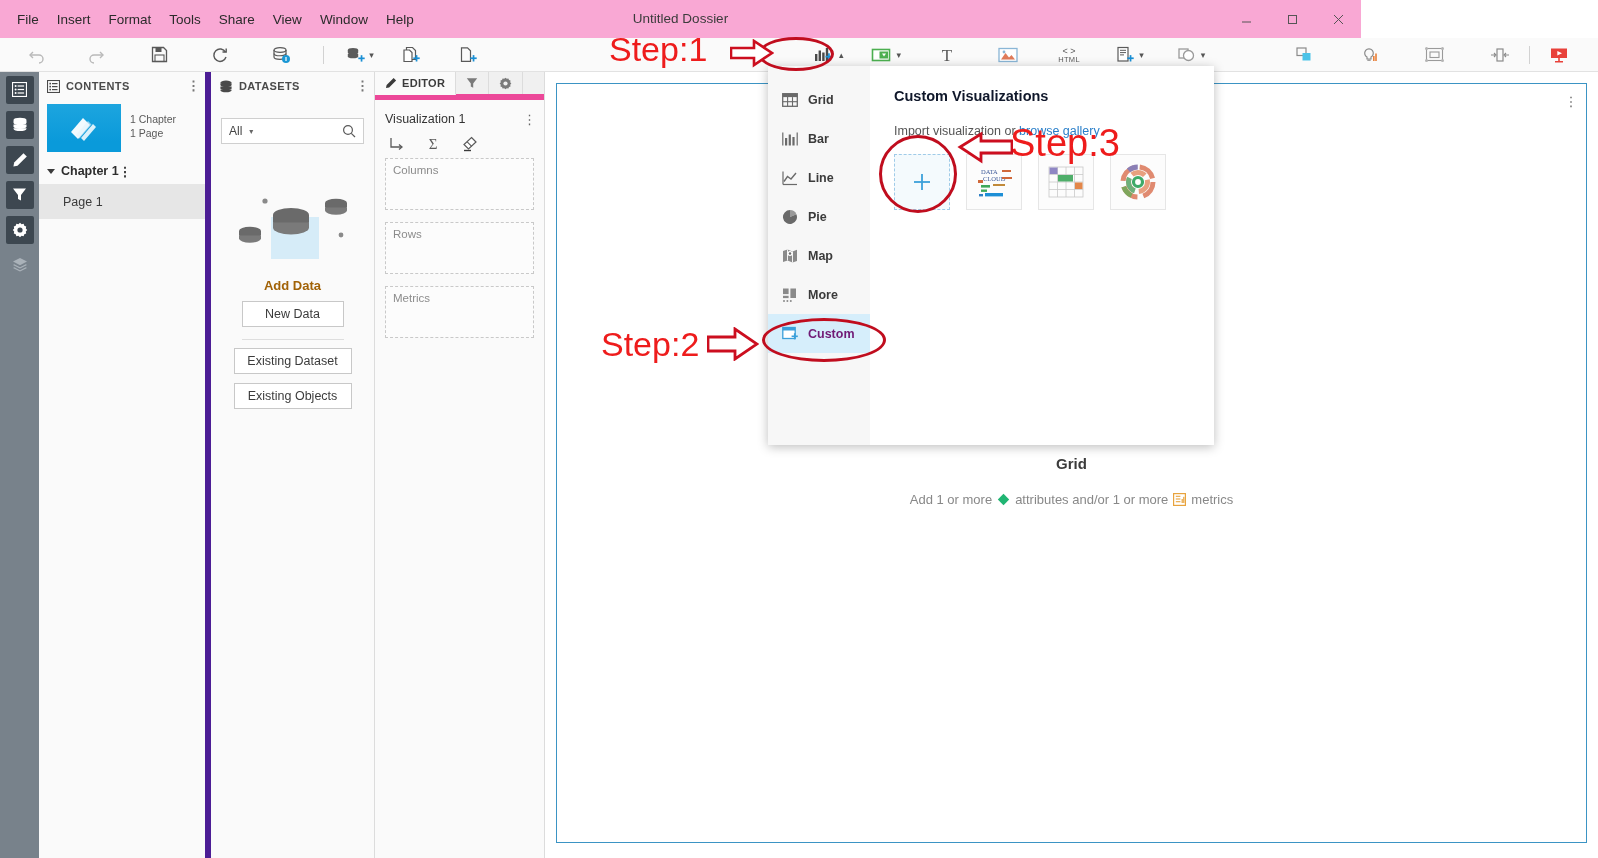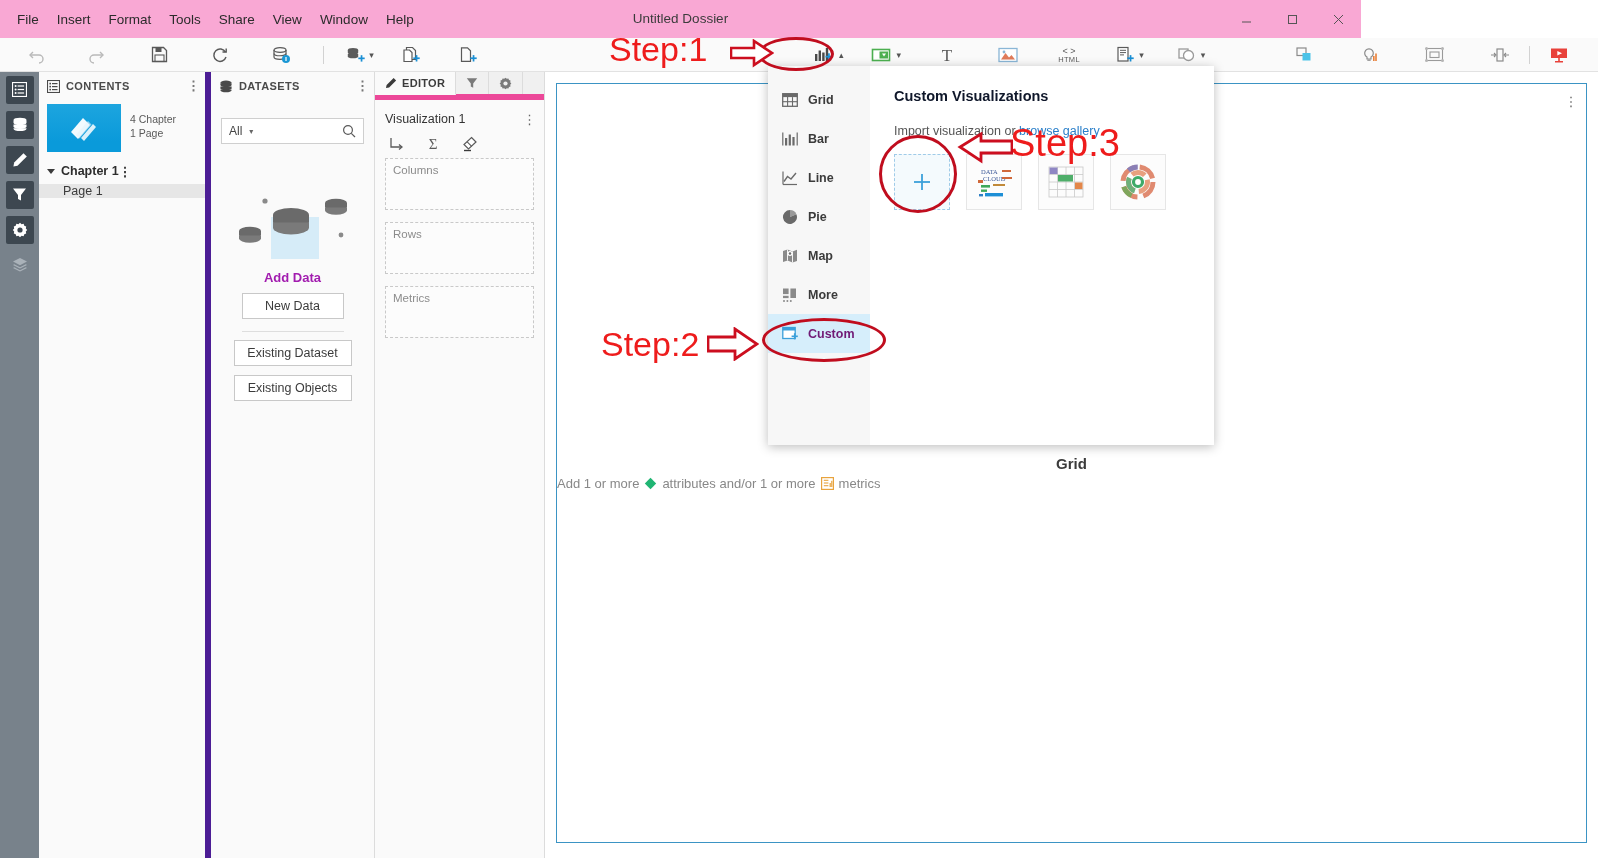--- a/index.html
+++ b/index.html
@@ -94,36 +94,36 @@
     transform: translate(-50%,-50%) rotate(45deg);
     background: linear-gradient(135deg,#32b1e4 0%, #0a9ada 60%);
   }
   .doc-meta { font-size: 10.5px; color: #5a5a5a; line-height: 14px; margin-left: 9px; padding-top: 8px; }
   .chapter-row {
     display: flex; align-items: center; height: 26px; padding: 0 8px;
     position: relative; font-size: 12.5px; color: #2d2d2d; font-weight: bold;
   }
   .tri { width: 0;height:0;border-left:4.5px solid transparent;border-right:4.5px solid transparent;border-top:5.5px solid #3b3b3b; margin-right:6px; }
   .page-row {
-    height: 14px; display: flex; align-items: center; padding-left: 24px;
+    height: 35px; display: flex; align-items: center; padding-left: 24px;
     font-size: 12.5px; color: #3b3b3b; background: #e6e6e6;
   }
 
   
   .datasets {
     position: absolute; left: 211px; top: 72px; width: 164px; height: 786px;
     background: #fafafa; border-right: 1px solid #dcdcdc;
   }
   .ds-search {
     margin: 18px 10px; height: 21px; border: 1px solid #cfcfcf; background: #fff;
     display: flex; align-items: center; padding: 12px 7px; font-size: 12px; color: #444;
   }
   .ds-search .sel { display: flex; align-items: center; }
   .ds-empty { margin-top: 26px; text-align: center; }
-  .ds-title { font-size: 13px; font-weight: bold; color: #a21caf; margin-top: 0; }
+  .ds-title { font-size: 13px; font-weight: bold; color: #a16207; margin-top: 8px; }
   .ds-btn {
     display: block; margin: 8px auto 0 auto; width: 102px; height: 26px;
     border: 1px solid #c8c8c8; background: #fff; font-size: 12.5px; color: #3b3b3b;
     line-height: 24px; text-align: center;
   }
   .ds-rule { width: 102px; height:1px; background:#dedede; margin: 12px auto 4px auto;}
 
   
   .editor {
     position: absolute; left: 375px; top: 72px; width: 170px; height: 786px;
@@ -159,22 +159,22 @@
     position: absolute; right: 6px; top: 6px; width: 18px; height: 22px;
     display:flex; align-items:center; justify-content:center;
     color:#666; line-height:5px; font-size:13px;
   }
   .grid-placeholder {
     position: absolute; left: 0; right: 0; top: 320px; text-align: center;
   }
   .gp-icon { display: inline-block; }
   .gp-title { font-size: 15px; font-weight: bold; color: #3b3b3b; margin-top: 14px; }
   .gp-sub {
-    font-size: 13px; color: #888; margin-top: 4px;
-    display: flex; align-items: center; gap: 5px;
+    font-size: 13px; color: #888; margin-top: 20px;
+    display: flex; align-items: center; justify-content: center; gap: 5px;
   }
 
   
   .vizmenu {
     position: absolute; left: 768px; top: 66px; width: 446px; height: 379px;
     background: #ffffff; box-shadow: 0 2px 10px rgba(0,0,0,.26); display: flex;
     z-index: 40;
   }
   .viz-left { width: 102px; background: #f7f7f7; padding-top: 14px; }
   .viz-item {
@@ -483,21 +483,21 @@
     <div class="doc-thumb-row">
       <div class="doc-thumb">
         <div class="glow"></div>
         <svg style="position:absolute;left:50%;top:50%;transform:translate(-50%,-50%);" width="32" height="28" viewBox="0 0 32 28">
           <path d="M3 18 L15 4 L22 11 L10 25 z" fill="#ffffff" opacity=".95"></path>
           <path d="M8 21 L20 7 L23.5 10.5 L11.5 24.5 z" fill="#e3f3fb" opacity=".6"></path>
           <path d="M13 24 L25 10 L28 13 L16 27 z" fill="#ffffff" opacity=".85"></path>
         </svg>
       </div>
       <div class="doc-meta">
-        <div>4 Chapter</div>
+        <div>1 Chapter</div>
         <div>1 Page</div>
       </div>
     </div>
     <div class="chapter-row">
       <span class="tri"></span>
       <span>Chapter 1</span>
       <span class="kebab">⋮</span>
     </div>
     <div class="page-row">
       <span>Page 1</span>

